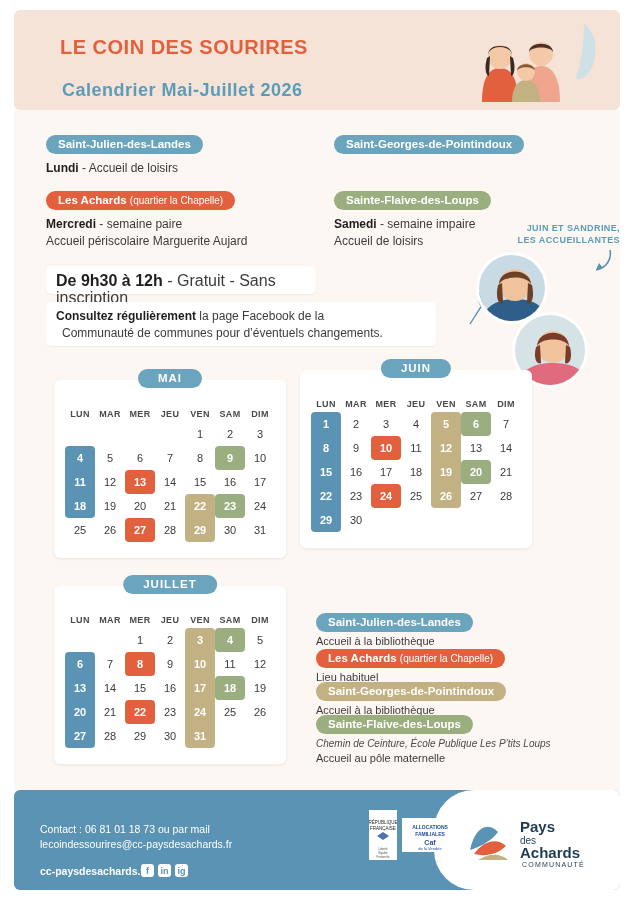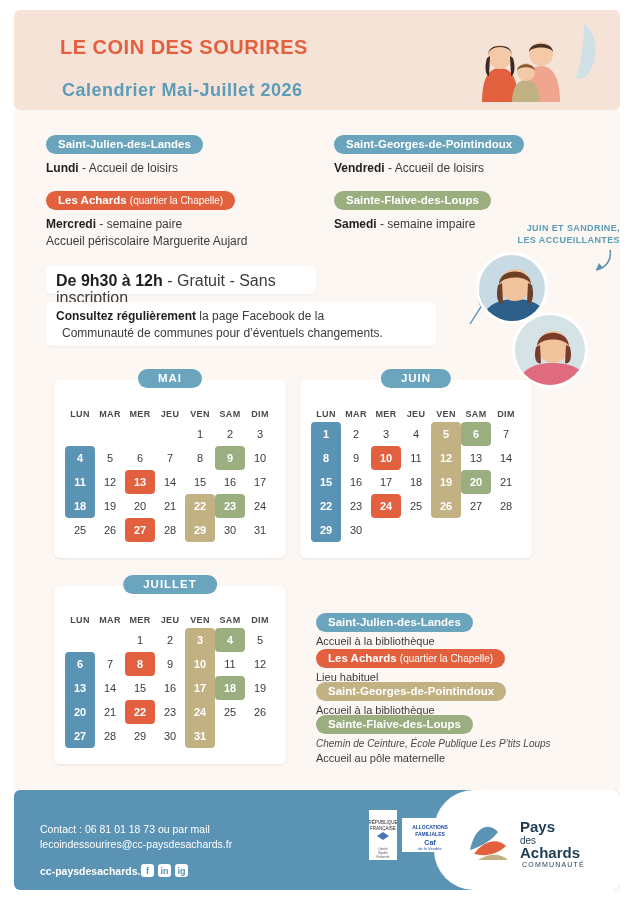--- a/index.html
+++ b/index.html
@@ -174,40 +174,38 @@
 
   <div class="col-left" style="top:134px;">
     <span class="pill pill-blue"><span>Saint-Julien-des-Landes</span></span>
     <div class="info-line" style="margin-top:6px;">
       <b>Lundi</b><span> - Accueil de loisirs</span>
     </div>
   </div>
 
   <div class="col-right" style="top:134px;">
     <span class="pill pill-blue"><span>Saint-Georges-de-Pointindoux</span></span>
-    <div class="info-line" style="margin-top:6px;">
-      <b>Vendredi</b><span> - Accueil de loisirs</span>
-    </div>
   </div>
 
   <div class="col-left" style="top:190px;">
     <span class="pill pill-orange">
       <span>Les Achards</span> <span class="sub">(quartier la Chapelle)</span>
     </span>
     <div class="info-line" style="margin-top:6px;">
       <b>Mercredi</b><span> - semaine paire</span>
     </div>
     <div class="info-line">Accueil périscolaire Marguerite Aujard</div>
   </div>
 
   <div class="col-right" style="top:190px;">
     <span class="pill pill-green"><span>Sainte-Flaive-des-Loups</span></span>
     <div class="info-line" style="margin-top:6px;">
       <b>Samedi</b><span> - semaine impaire</span>
     </div>
+    <div class="info-line">Accueil de loisirs</div>
   </div>
 
   <div class="acc-label">
     <span>JUIN ET SANDRINE,</span><br>
     <span>LES ACCUEILLANTES</span>
   </div>
   <svg style="position:absolute; left:588px; top:248px; width:26px; height:26px;" viewBox="0 0 26 26">
     <path d="M22 2 C24 12 18 20 8 22" stroke="#5b93b4" stroke-width="1.6" fill="none"></path>
     <path d="M8 22 l7 -2 l-4 -5 Z" fill="#5b93b4"></path>
   </svg>
@@ -303,21 +301,21 @@
             <td class="c orange rtl rtr rbl rbr">27</td>
             <td>28</td>
             <td class="c khaki rbl rbr">29</td>
             <td>30</td>
             <td>31</td>
           </tr>
         </tbody>
     </table>
   </div>
 
-  <div class="cal" style="left:300px; top:380px; width:232px; height:178px;">
+  <div class="cal" style="left:300px; top:370px; width:232px; height:178px;">
     <div class="cal-title">JUIN</div>
     <table class="cal-grid">
       <thead>
           <tr>
         <th>LUN</th>
         <th>MAR</th>
         <th>MER</th>
         <th>JEU</th>
         <th>VEN</th>
         <th>SAM</th>

